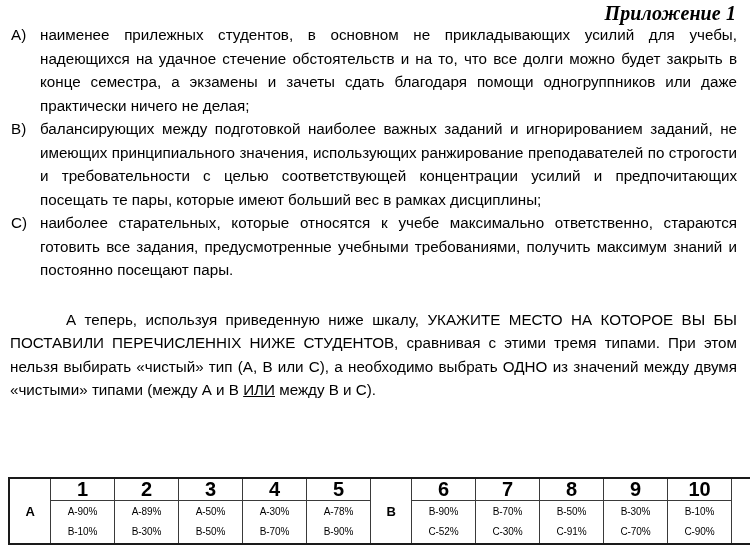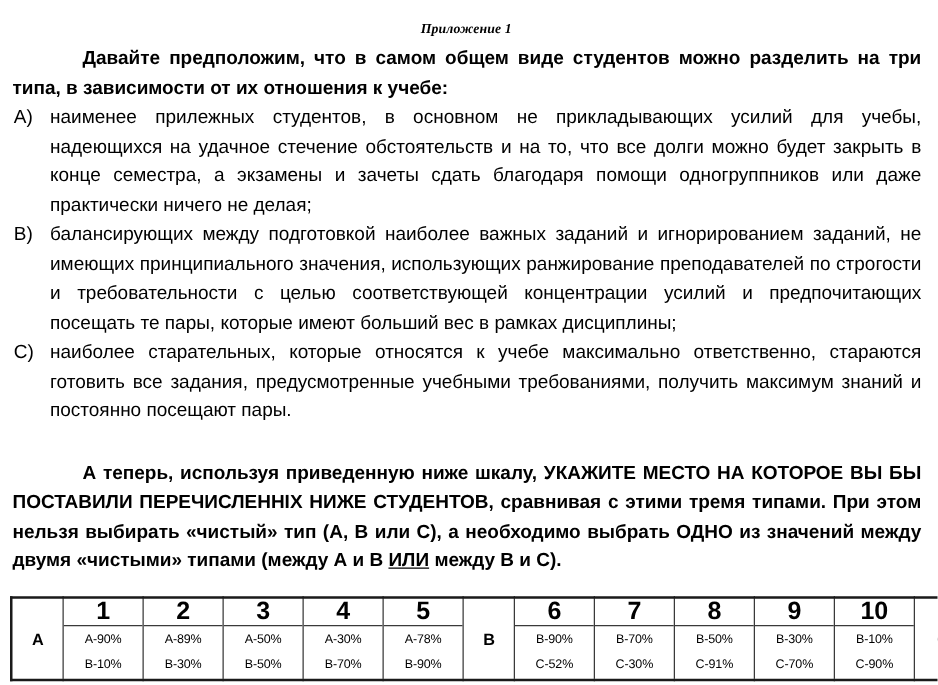--- a/index.html
+++ b/index.html
@@ -23,24 +23,24 @@
     height: 548px;
     box-sizing: border-box;
     padding: 0 13px 0 10px;
   }
 
   
   .appendix-header {
     font-family: "Liberation Serif", serif;
     font-style: italic;
     font-weight: bold;
-    font-size: 11px;
-    text-align: center;
+    font-size: 20px;
+    text-align: right;
     line-height: 19px;
-    padding-top: 14px;
+    padding-top: 4px;
     padding-right: 1px;
     letter-spacing: 0.1px;
   }
 
   
   .para {
     font-size: 15.2px;
     line-height: 23.5px;
     text-align: justify;
     text-justify: inter-word;
@@ -49,21 +49,21 @@
   .para.bold {
     font-weight: bold;
   }
   .intro {
     text-indent: 56px;
     margin-top: 2px;
   }
   .instruction {
     text-indent: 56px;
     margin-top: 26px;
-    font-weight: bold;
+    font-weight: normal;
   }
   .u {
     text-decoration: underline;
   }
 
   
   .item {
     font-size: 15.2px;
     line-height: 23.5px;
     text-align: justify;
@@ -133,21 +133,20 @@
     letter-spacing: -0.1px;
   }
 </style>
 </head>
 <body>
 
 <div class="page">
 
   <div class="appendix-header">Приложение 1</div>
 
-  <p class="para bold intro">Давайте предположим, что в самом общем виде студентов можно разделить на три типа, в зависимости от их отношения к учебе:</p>
 
   <p class="item">
     <span class="marker">А)</span>
     <span>наименее прилежных студентов, в основном не прикладывающих усилий для учебы, надеющихся на удачное стечение обстоятельств и на то, что все долги можно будет закрыть в конце семестра, а экзамены и зачеты сдать благодаря помощи одногруппников или даже практически ничего не делая;</span>
   </p>
 
   <p class="item">
     <span class="marker">B)</span>
     <span>балансирующих между подготовкой наиболее важных заданий и игнорированием заданий, не имеющих принципиального значения, использующих ранжирование преподавателей по строгости и требовательности с целью соответствующей концентрации усилий и предпочитающих посещать те пары, которые имеют больший вес в рамках дисциплины;</span>
   </p>

